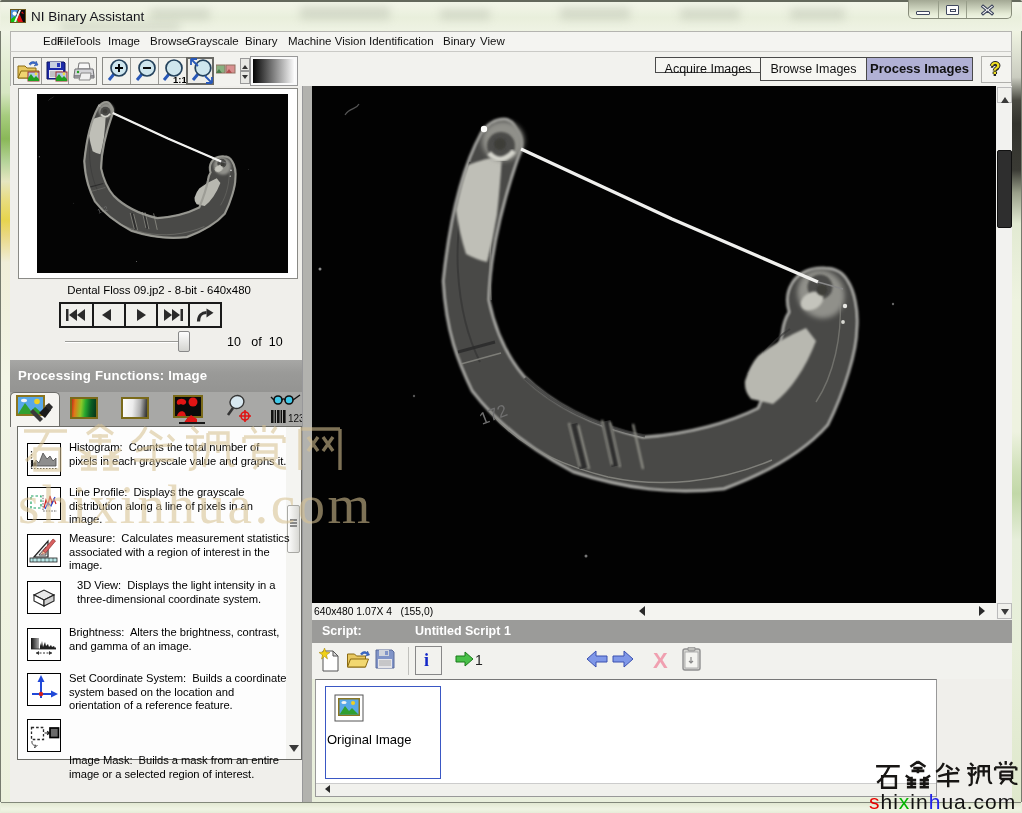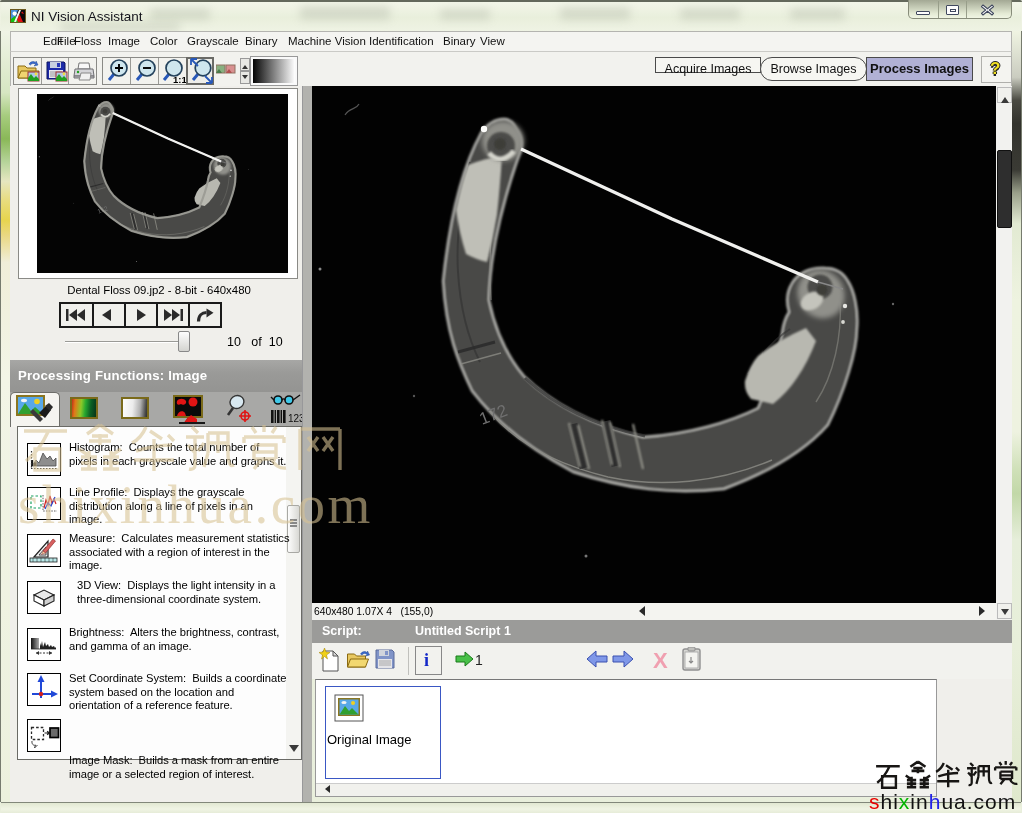--- a/index.html
+++ b/index.html
@@ -31,40 +31,40 @@
 <svg class="abs" style="left:10px;top:9px;" width="16" height="14" viewBox="0 0 16 14">
   <rect x="0" y="0" width="16" height="14" fill="#6b5a1e"></rect>
   <rect x="1" y="1" width="14" height="12" fill="#4a90d9"></rect>
   <path d="M8 1 L15 1 L15 13 L4 13 Z" fill="#0a0a0a"></path>
   <path d="M9.5 5 L13 13 L6 13 Z" fill="#e01010"></path>
   <path d="M11 4 L12.5 2.5 L14 5 Z" fill="#e01010"></path>
   <circle cx="4.6" cy="4.6" r="2.1" fill="#ffffff"></circle>
   <path d="M1 10 L5 7 L8 13 L1 13 Z" fill="#12c112"></path>
   <path d="M9 1 L4 13 L6 13 L11 1 Z" fill="#f4f4ef"></path>
 </svg>
-<div class="abs" style="left:31px;top:9px;font-size:13.5px;color:#14141c;">NI Vision Assistant</div>
+<div class="abs" style="left:31px;top:9px;font-size:13.5px;color:#14141c;">NI Binary Assistant</div>
 
 <div class="abs" id="winbtns" style="left:908px;top:0px;width:104px;height:19px;
   background:linear-gradient(180deg,#a3a894 0%,#c9cfba 45%,#e4ead4 75%,#f0f5e3 100%);border:1px solid #878c7a;border-top:none;
   border-radius:0 0 5px 5px;"></div>
 <div class="abs" style="left:938px;top:1px;width:1px;height:17px;background:#989e8a;"></div>
 <div class="abs" style="left:966px;top:1px;width:1px;height:17px;background:#989e8a;"></div>
 <div class="abs" style="left:916px;top:11px;width:14px;height:4px;background:#fdfdfd;border:1px solid #40485e;border-radius:1px;"></div>
 <div class="abs" style="left:946px;top:5px;width:13px;height:10px;background:#fdfdfd;border:1px solid #40485e;border-radius:1px;"></div>
 <div class="abs" style="left:949.5px;top:8.5px;width:6px;height:3px;background:#fdfdfd;border:1px solid #40485e;"></div>
 <svg class="abs" style="left:981px;top:4px;" width="13" height="12" viewBox="0 0 13 12">
  <path d="M2 1 L6.5 4.7 L11 1 L12.5 2.6 L8.3 6 L12.5 9.4 L11 11 L6.5 7.3 L2 11 L0.5 9.4 L4.7 6 L0.5 2.6 Z" fill="#fdfdfd" stroke="#40485e" stroke-width="1.1"></path>
 </svg>
 
 <div class="abs" style="left:10px;top:31px;width:1002px;height:21px;background:#f4f4f1;border:1px solid #b4b4b0;border-bottom:1px solid #cacac6;"></div>
 <div class="menuitem" style="left:16px;padding-left:41px;">File</div>
 <div class="menuitem" style="left:43px;">Edit</div>
-<div class="menuitem" style="left:74px;">Floss</div>
+<div class="menuitem" style="left:74px;">Tools</div>
 <div class="menuitem" style="left:108px;">Image</div>
-<div class="menuitem" style="left:150px;">Color</div>
+<div class="menuitem" style="left:150px;">Browse</div>
 <div class="menuitem" style="left:187px;">Grayscale</div>
 <div class="menuitem" style="left:245px;">Binary</div>
 <div class="menuitem" style="left:288px;">Machine Vision</div>
 <div class="menuitem" style="left:369px;text-align:right;">Identification</div>
 <div class="menuitem" style="left:443px;">Binary</div>
 <div class="menuitem" style="left:480px;">View</div>
 
 <div class="abs" style="left:10px;top:52px;width:1002px;height:34px;background:#f2f2ee;border-left:1px solid #b4b4b0;border-right:1px solid #b4b4b0;"></div>
 <div class="abs" style="left:13px;top:57px;width:84px;height:28px;border:1px solid #8a8a86;background:#f2f2ee;"></div>
 <div class="abs" style="left:41px;top:58px;width:1px;height:26px;background:#9a9a96;"></div>
@@ -136,21 +136,21 @@
 </svg>
 
 <div class="abs" style="left:240px;top:58px;width:10px;height:13px;background:#e8e8e4;border:1px solid #999;"></div>
 <div class="abs" style="left:240px;top:71px;width:10px;height:13px;background:#e8e8e4;border:1px solid #999;"></div>
 <div class="abs" style="left:242px;top:62px;width:0;height:0;border:3px solid transparent;border-bottom:4px solid #333;"></div>
 <div class="abs" style="left:242px;top:75px;width:0;height:0;border:3px solid transparent;border-top:4px solid #333;"></div>
 
 <div class="abs" style="left:251px;top:57px;width:46px;height:28px;border:2px solid #fafafa;outline:1px solid #999;background:linear-gradient(90deg,#050505,#fff);"></div>
 
 <div class="btn3" style="left:655px;top:57px;width:106px;height:16px;">Acquire Images</div>
-<div class="btn3" style="left:760px;top:57px;width:107px;height:24px;border-radius:12px;">Browse Images</div>
+<div class="btn3" style="left:760px;top:57px;width:107px;height:24px;">Browse Images</div>
 <div class="btn3" style="left:866px;top:57px;width:107px;height:24px;background:#b1b1d5;font-weight:bold;font-size:13px;">Process Images</div>
 <div class="abs" style="left:981px;top:56px;width:31px;height:27px;border:1px solid #b0b0ac;background:#f4f4f0;"></div>
 <div class="abs" style="left:990px;top:59px;font-size:17px;font-weight:bold;color:#f0e020;text-shadow:-1px 0 #222,1px 0 #222,0 -1px #222,0 1.5px #222;">?</div>
 
 <div class="abs" id="leftpanel" style="left:10px;top:86px;width:292px;height:716px;background:#f0efeb;"></div>
 
 <div class="abs" style="left:18px;top:88px;width:280px;height:191px;background:#fff;border:1px solid #8a8a86;"></div>
 <div class="abs" style="left:37px;top:94px;width:251px;height:179px;background:#040404;overflow:hidden;">
   <svg width="251" height="179" viewBox="313.5 96.9 687.7 490.4" preserveAspectRatio="none">
     <use href="#flossdev"></use>

